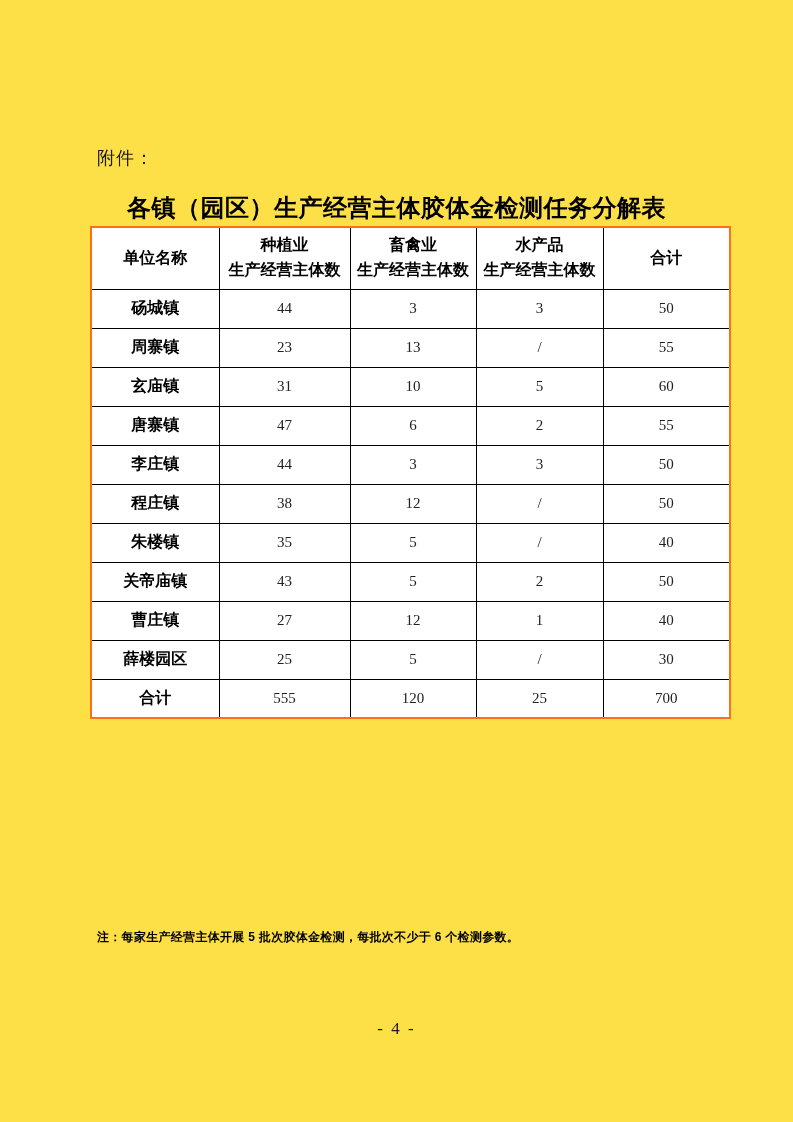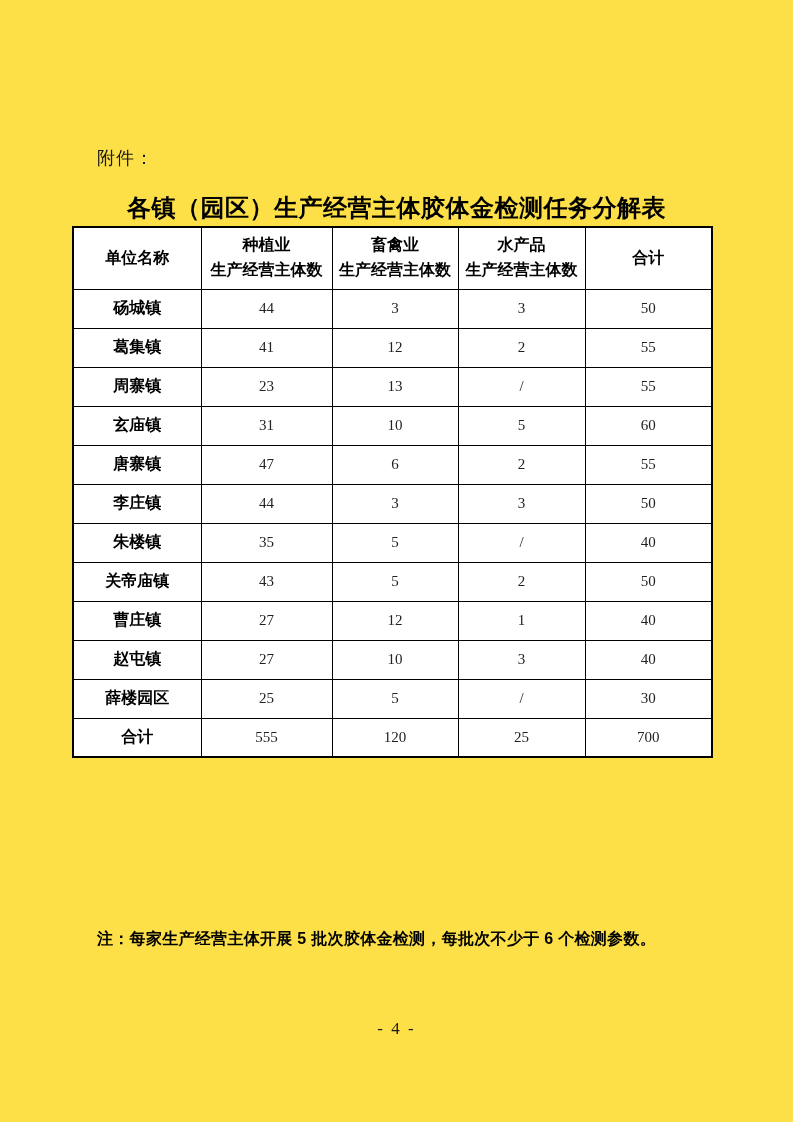--- a/index.html
+++ b/index.html
@@ -34,27 +34,27 @@
     text-align: center;
     font-size: 24px;
     font-weight: bold;
     font-family: "Liberation Sans", "DejaVu Sans", sans-serif;
     color: #000000;
     letter-spacing: 0.5px;
     margin-top: 8px;
   }
   table.task-table {
     position: absolute;
-    left: 72px;
+    left: 90px;
     top: 226px;
     width: 639px;
     border-collapse: collapse;
     table-layout: fixed;
     background: #ffffff;
-    border: 2px solid #000000;
+    border: 2px solid #f97316;
   }
   table.task-table th,
   table.task-table td {
     border: 1.5px solid #000000;
     text-align: center;
     vertical-align: middle;
     padding: 0;
     overflow: hidden;
   }
   table.task-table thead tr { height: 62px; }
@@ -74,21 +74,21 @@
   }
   td.num {
     font-family: "Liberation Serif", "DejaVu Serif", serif;
     font-size: 15px;
     color: #222222;
   }
   .note {
     position: absolute;
     left: 97px;
     top: 929px;
-    font-size: 16px;
+    font-size: 12px;
     font-weight: bold;
     font-family: "Liberation Sans", "DejaVu Sans", sans-serif;
     color: #000000;
     letter-spacing: 0.3px;
   }
   .page-number {
     position: absolute;
     left: 0;
     right: 0;
     top: 1019px;
@@ -140,27 +140,20 @@
     </thead>
     <tbody id="table-body">
         <tr>
           <td class="unit-name">砀城镇</td>
           <td class="num">44</td>
           <td class="num">3</td>
           <td class="num">3</td>
           <td class="num">50</td>
         </tr>
         <tr>
-          <td class="unit-name">葛集镇</td>
-          <td class="num">41</td>
-          <td class="num">12</td>
-          <td class="num">2</td>
-          <td class="num">55</td>
-        </tr>
-        <tr>
           <td class="unit-name">周寨镇</td>
           <td class="num">23</td>
           <td class="num">13</td>
           <td class="num">/</td>
           <td class="num">55</td>
         </tr>
         <tr>
           <td class="unit-name">玄庙镇</td>
           <td class="num">31</td>
           <td class="num">10</td>
@@ -175,20 +168,27 @@
           <td class="num">55</td>
         </tr>
         <tr>
           <td class="unit-name">李庄镇</td>
           <td class="num">44</td>
           <td class="num">3</td>
           <td class="num">3</td>
           <td class="num">50</td>
         </tr>
         <tr>
+          <td class="unit-name">程庄镇</td>
+          <td class="num">38</td>
+          <td class="num">12</td>
+          <td class="num">/</td>
+          <td class="num">50</td>
+        </tr>
+        <tr>
           <td class="unit-name">朱楼镇</td>
           <td class="num">35</td>
           <td class="num">5</td>
           <td class="num">/</td>
           <td class="num">40</td>
         </tr>
         <tr>
           <td class="unit-name">关帝庙镇</td>
           <td class="num">43</td>
           <td class="num">5</td>
@@ -196,27 +196,20 @@
           <td class="num">50</td>
         </tr>
         <tr>
           <td class="unit-name">曹庄镇</td>
           <td class="num">27</td>
           <td class="num">12</td>
           <td class="num">1</td>
           <td class="num">40</td>
         </tr>
         <tr>
-          <td class="unit-name">赵屯镇</td>
-          <td class="num">27</td>
-          <td class="num">10</td>
-          <td class="num">3</td>
-          <td class="num">40</td>
-        </tr>
-        <tr>
           <td class="unit-name">薛楼园区</td>
           <td class="num">25</td>
           <td class="num">5</td>
           <td class="num">/</td>
           <td class="num">30</td>
         </tr>
         <tr>
           <td class="unit-name">合计</td>
           <td class="num">555</td>
           <td class="num">120</td>

